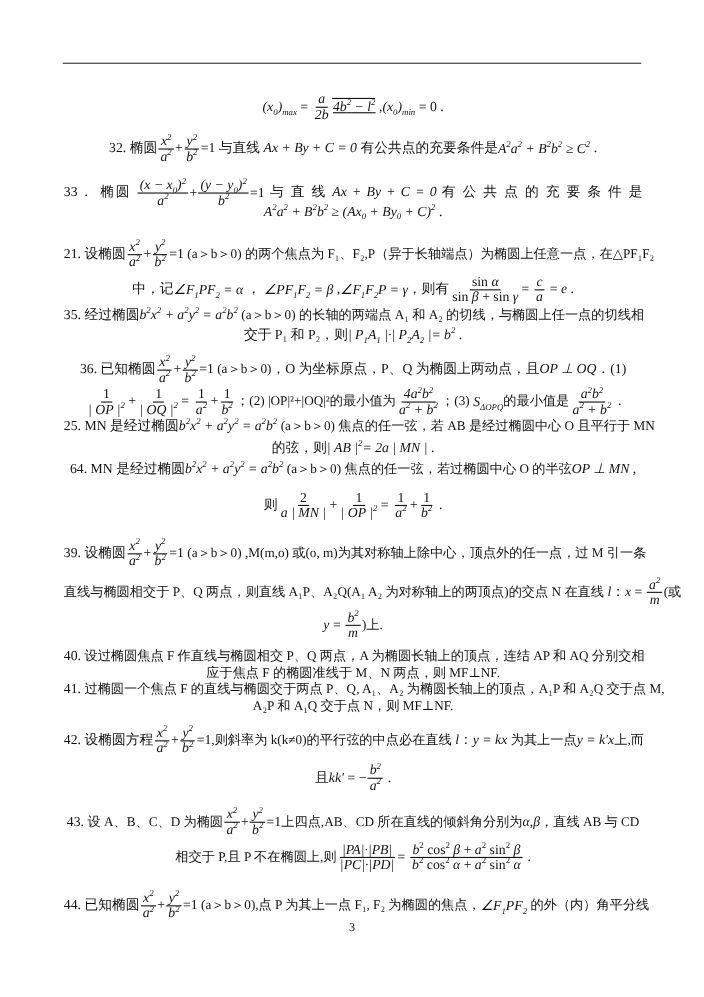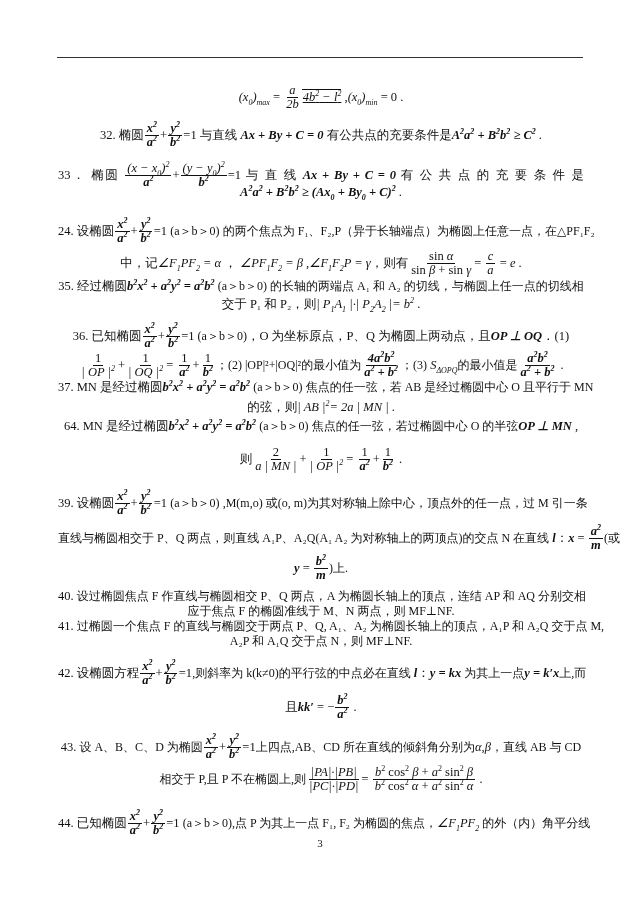--- a/index.html
+++ b/index.html
@@ -3,21 +3,21 @@
   <meta charset="utf-8">
   <style>
     html, body { margin: 0; padding: 0; background: #ffffff; }
     body { width: 640px; height: 906px; position: relative; overflow: hidden;
            font-family: "Liberation Serif", "DejaVu Serif", serif; color: #111; }
     .rule { position: absolute; left: 57px; top: 57px; width: 526px; height: 0;
             border-top: 1px solid #333; }
     .line { position: absolute; left: 58px; right: 56px; font-size: 12.5px;
             white-space: nowrap; line-height: 1; text-align: center; }
     .line.justify { text-align: justify; text-align-last: justify; }
-    .m { font-style: italic; font-weight: bold; font-family: "Liberation Serif", serif; }
+    .m { font-style: italic; font-weight: normal; font-family: "Liberation Serif", serif; }
     .mi { font-style: italic; font-family: "Liberation Serif", serif; }
     sup, sub { font-size: 8px; line-height: 0; }
     .frac { display: inline-flex; flex-direction: column; align-items: center;
             vertical-align: middle; margin: 0 1px; line-height: 1.05; }
     .frac > .num { border-bottom: 1px solid #111; padding: 0 2px; }
     .frac > .den { padding: 0 2px; }
     .small { font-size: 12px; }
     .page-num { position: absolute; top: 837px; left: 0; width: 640px;
                 text-align: center; font-size: 11px; }
     .sqrt { border-top: 1px solid #111; padding-left: 1px; text-decoration: underline; }
@@ -55,21 +55,21 @@
         <span class="num mi">(y − y<sub>0</sub>)<sup>2</sup></span>
         <span class="den m">b<sup>2</sup></span>
       </span>=1</span>
   <span>与 直 线</span> <span class="m">Ax + By + C = 0</span> <span>有 公 共 点 的 充 要 条 件 是</span>
 </div>
 <div class="line" style="top:186px">
   <span class="m">A<sup>2</sup>a<sup>2</sup> + B<sup>2</sup>b<sup>2</sup> ≥ (Ax<sub>0</sub> + By<sub>0</sub> + C)<sup>2</sup></span> .
 </div>
 
 <div class="line" style="top:218px">
-  <span>24.</span> <span>设椭圆</span><span class="frac">
+  <span>21.</span> <span>设椭圆</span><span class="frac">
       <span class="num m">x<sup>2</sup></span>
       <span class="den m">a<sup>2</sup></span>
     </span>+<span class="frac">
       <span class="num m">y<sup>2</sup></span>
       <span class="den m">b<sup>2</sup></span>
     </span>=1
   <span class="small">(a＞b＞0)</span> <span class="small">的两个焦点为 F₁、F₂,P（异于长轴端点）为椭圆上任意一点，在△PF₁F₂</span>
 </div>
 <div class="line" style="top:250px">
   <span>中，记</span><span class="mi">∠F<sub>1</sub>PF<sub>2</sub> = α</span> ， <span class="mi">∠PF<sub>1</sub>F<sub>2</sub> = β</span> ,<span class="mi">∠F<sub>1</sub>F<sub>2</sub>P = γ</span><span>，则有</span><span class="frac">
@@ -115,21 +115,21 @@
     </span><span class="small">；(2) |OP|²+|OQ|²的最小值为</span><span class="frac">
       <span class="num m">4a<sup>2</sup>b<sup>2</sup></span>
       <span class="den m">a<sup>2</sup> + b<sup>2</sup></span>
     </span><span class="small">；(3)</span> <span class="mi">S<sub>ΔOPQ</sub></span><span class="small">的最小值是</span><span class="frac">
       <span class="num m">a<sup>2</sup>b<sup>2</sup></span>
       <span class="den m">a<sup>2</sup> + b<sup>2</sup></span>
     </span> .
 </div>
 
 <div class="line" style="top:381px">
-  <span>37.</span> <span>MN 是经过椭圆</span><span class="m">b<sup>2</sup>x<sup>2</sup> + a<sup>2</sup>y<sup>2</sup> = a<sup>2</sup>b<sup>2</sup></span>
+  <span>25.</span> <span>MN 是经过椭圆</span><span class="m">b<sup>2</sup>x<sup>2</sup> + a<sup>2</sup>y<sup>2</sup> = a<sup>2</sup>b<sup>2</sup></span>
   <span class="small">(a＞b＞0)</span> <span class="small">焦点的任一弦，若 AB 是经过椭圆中心 O 且平行于 MN</span>
 </div>
 <div class="line" style="top:401px">
   <span>的弦，则</span><span class="mi">| AB |<sup>2</sup>= 2a | MN |</span> .
 </div>
 
 <div class="line" style="top:420px">
   <span>64.</span> <span>MN 是经过椭圆</span><span class="m">b<sup>2</sup>x<sup>2</sup> + a<sup>2</sup>y<sup>2</sup> = a<sup>2</sup>b<sup>2</sup></span>
   <span class="small">(a＞b＞0)</span> <span class="small">焦点的任一弦，若过椭圆中心 O 的半弦</span><span class="m">OP ⊥ MN</span> ,
 </div>

